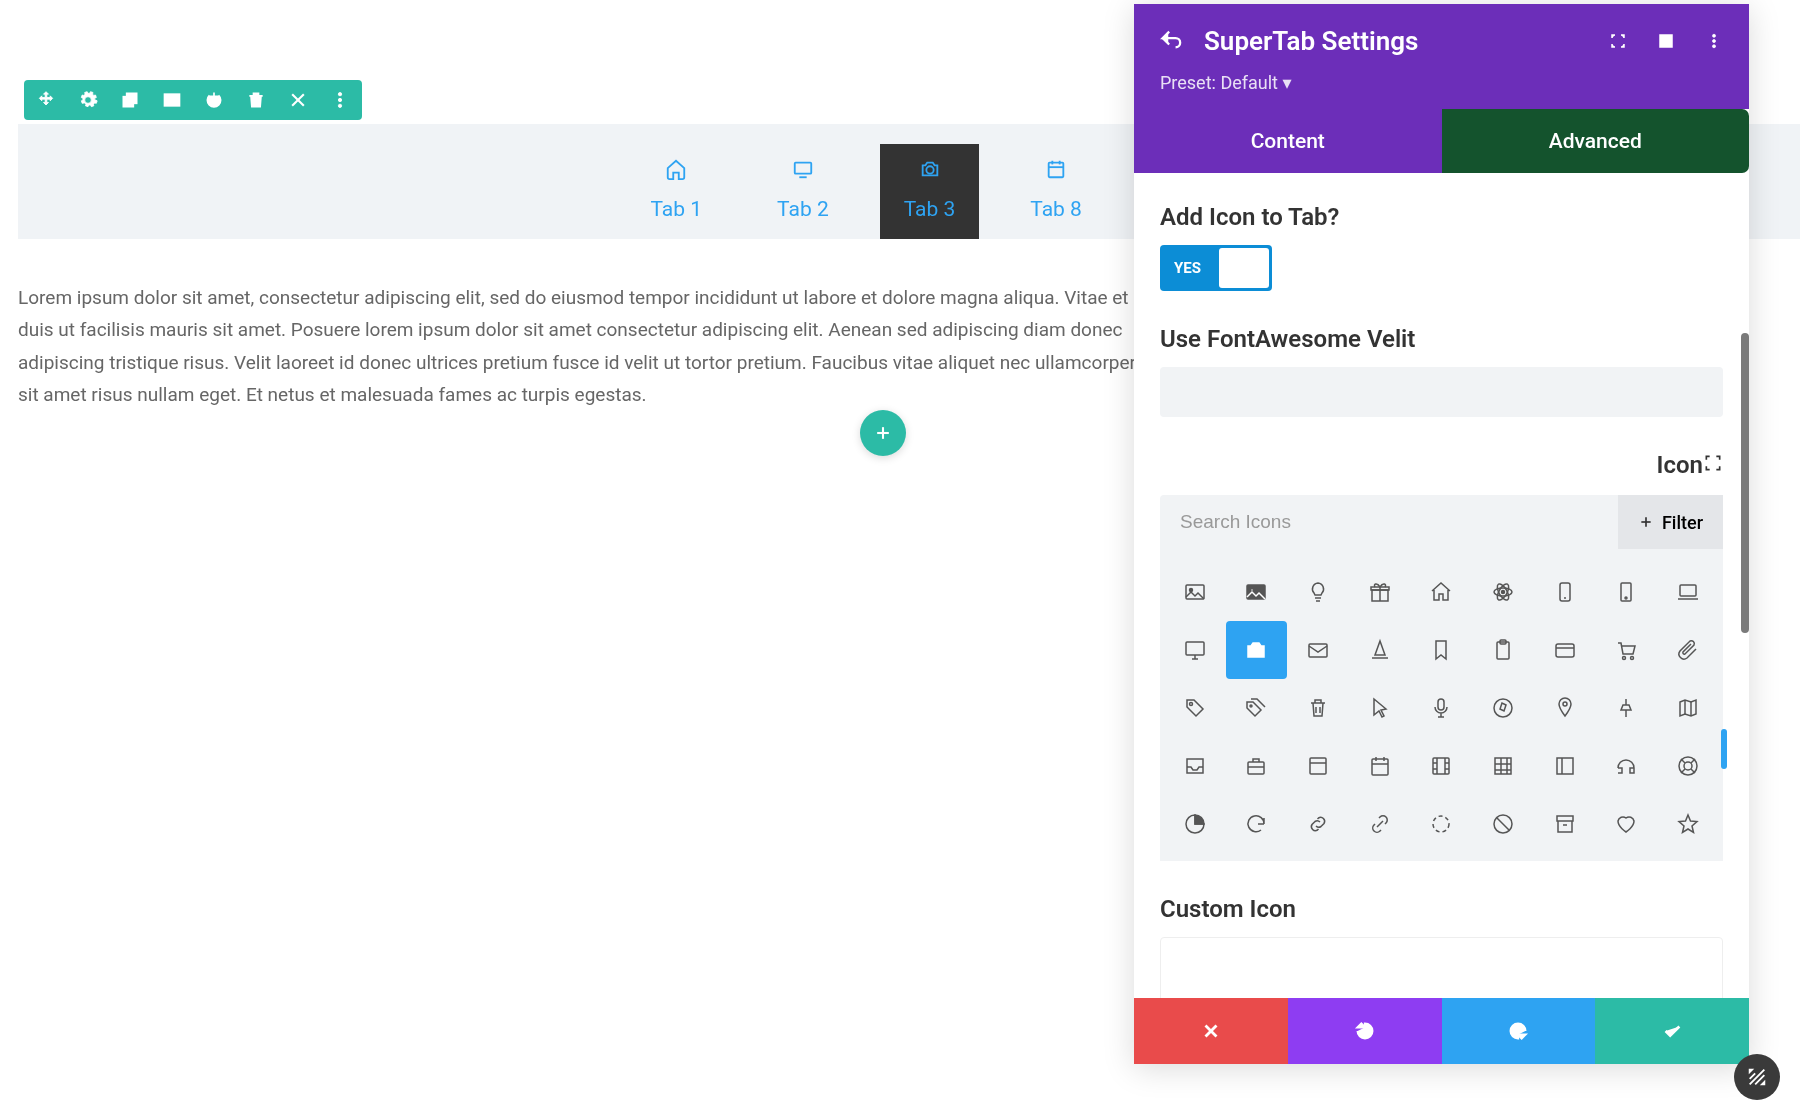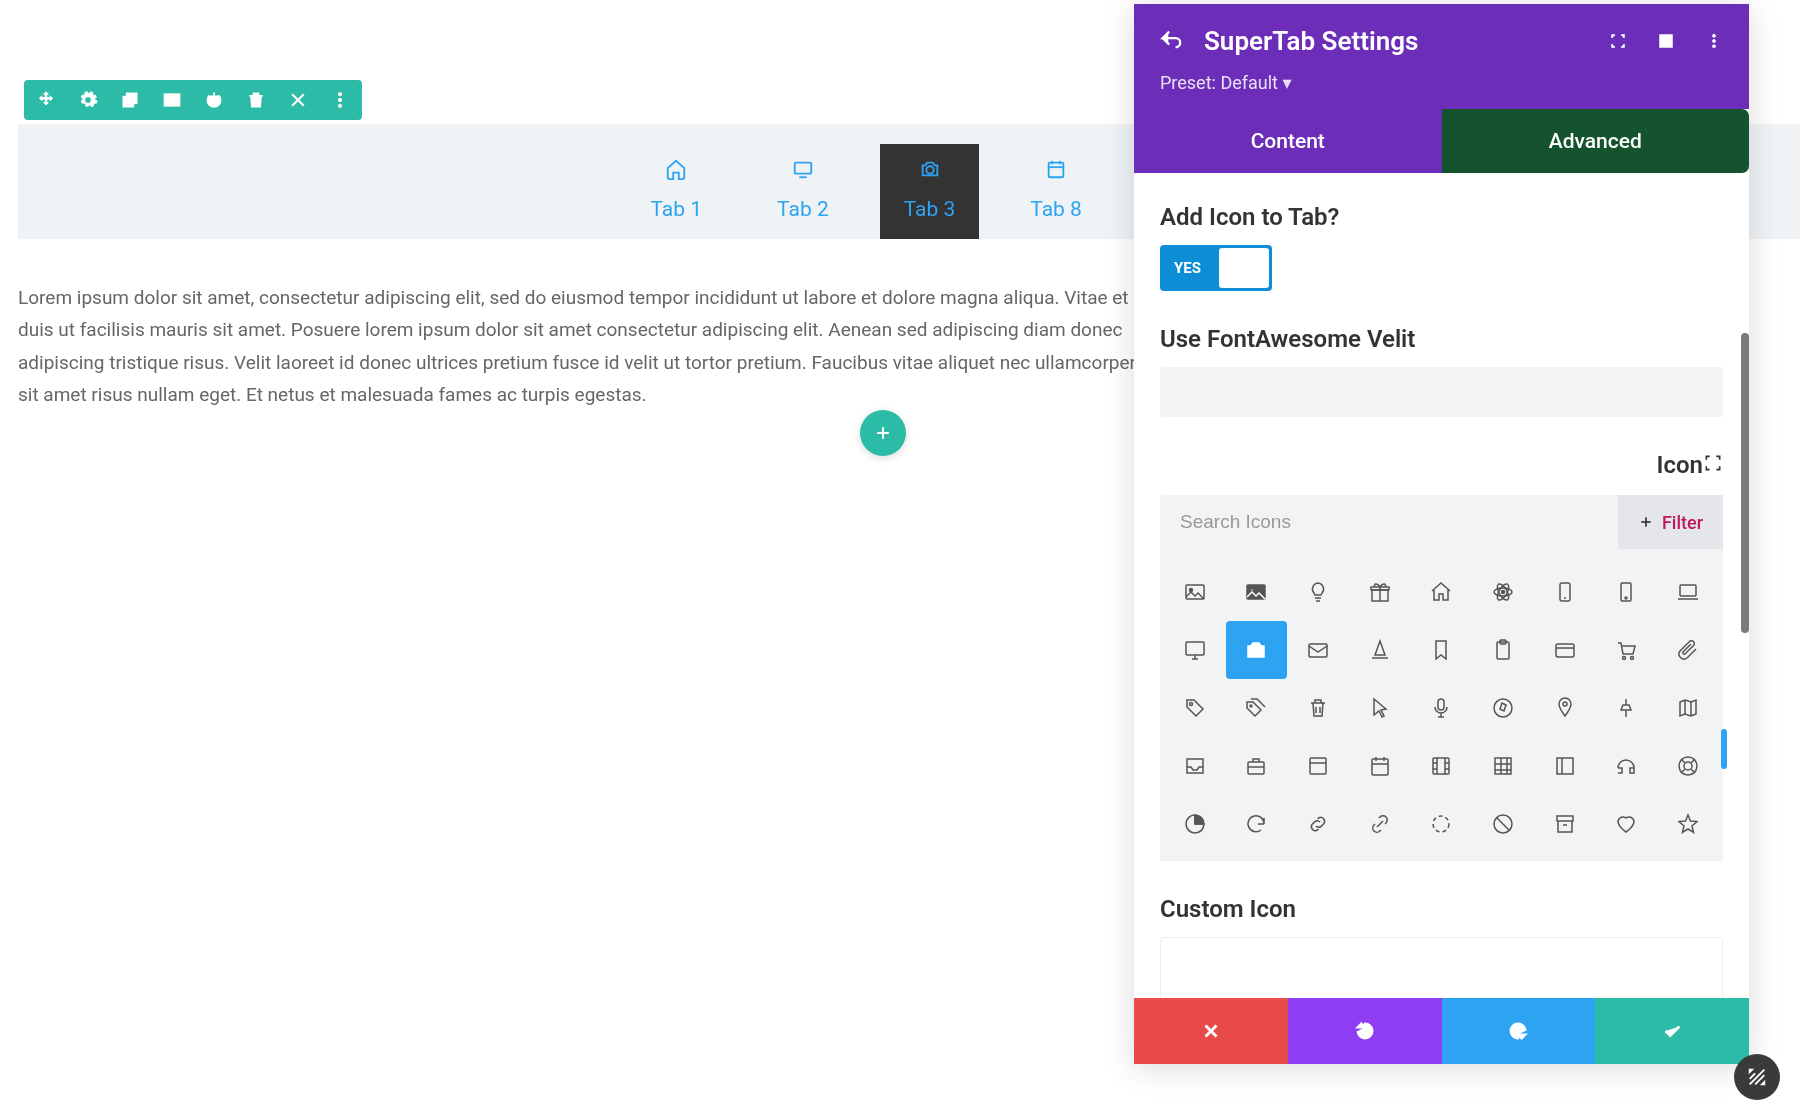--- a/index.html
+++ b/index.html
@@ -55,21 +55,21 @@
 
 
 .icon-header { display: flex; justify-content: flex-end; align-items: center; margin-bottom: 16px; }
 .expand-icon-btn { cursor: pointer; }
 .expand-icon-btn svg { width: 20px; height: 20px; stroke: #333; fill: none; stroke-width: 2; }
 
 
 .search-row { display: flex; background: #f1f3f5; border-radius: 4px 4px 0 0; }
 .search-input { flex: 1; border: none; background: transparent; padding: 16px 20px; font-size: 19px; color: #666; outline: none; }
 .search-input::placeholder { color: #999; }
-.filter-btn { background: #e4e6e9; padding: 16px 20px; display: flex; align-items: center; gap: 8px; cursor: pointer; font-size: 18px; font-weight: 500; color: #be185d; }
+.filter-btn { background: #e4e6e9; padding: 16px 20px; display: flex; align-items: center; gap: 8px; cursor: pointer; font-size: 18px; font-weight: 500; color: #000000; }
 
 
 .icon-grid { background: #f1f3f5; padding: 14px 4px 8px; display: grid; grid-template-columns: repeat(9, 1fr); gap: 0; position: relative; }
 .icon-grid::before { content: ""; position: absolute; right: -4px; top: 180px; width: 6px; height: 40px; background: #2ea3f2; border-radius: 3px; }
 .icon-cell { display: flex; align-items: center; justify-content: center; height: 58px; cursor: pointer; border-radius: 4px; }
 .icon-cell svg { width: 24px; height: 24px; stroke: #555; fill: none; stroke-width: 1.5; }
 .icon-cell.selected { background: #2ea3f2; }
 .icon-cell.selected svg { stroke: #fff; fill: #fff; }
 
 

